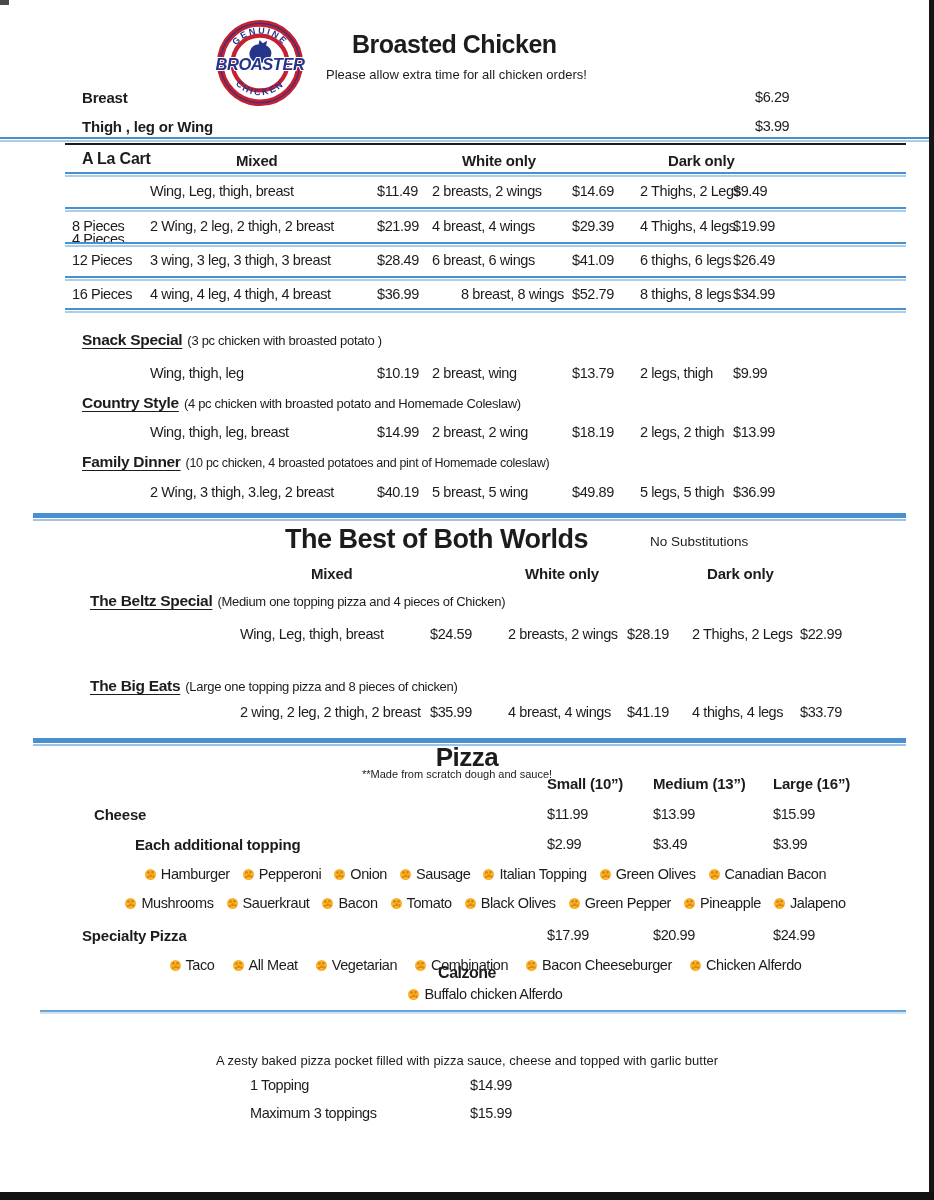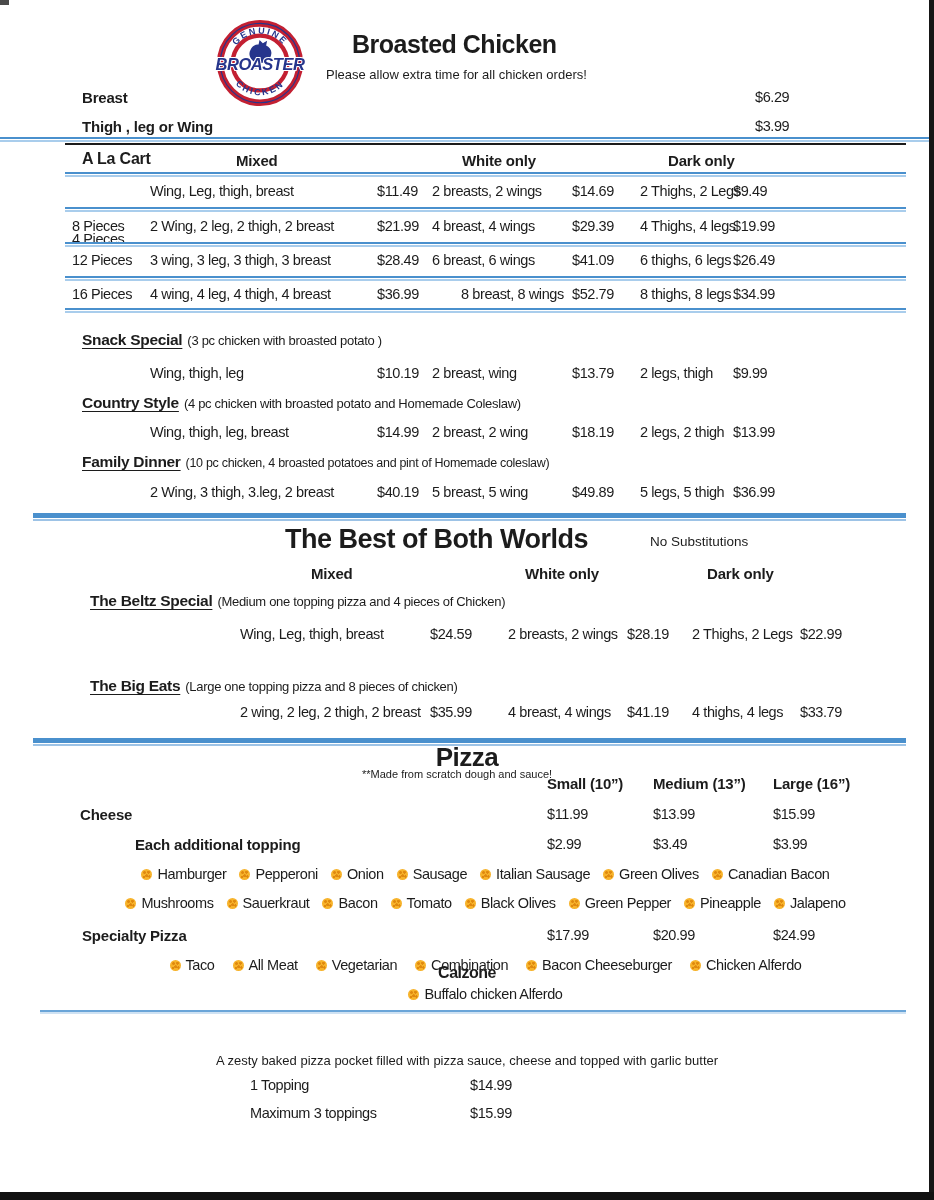--- a/index.html
+++ b/index.html
@@ -186,21 +186,21 @@
 
   <div class="sep-thick" style="top:738px;"></div>
 
   <div class="abs big-title center-line" style="top:742px;font-size:26px;">Pizza</div>
   <div class="abs" style="left:362px;top:768px;font-size:11px;">**Made from scratch dough and sauce!</div>
 
   <div class="abs colh s1" style="top:775px;">Small (10”)</div>
   <div class="abs colh s2" style="top:775px;">Medium (13”)</div>
   <div class="abs colh s3" style="top:775px;">Large (16”)</div>
 
-  <div class="abs lbl" style="left:80px;top:806px;">Cheese</div>
+  <div class="abs lbl" style="left:94px;top:806px;">Cheese</div>
   <div class="abs txt s1" style="top:806px;">$11.99</div>
   <div class="abs txt s2" style="top:806px;">$13.99</div>
   <div class="abs txt s3" style="top:806px;">$15.99</div>
 
   <div class="abs lbl" style="left:135px;top:836px;">Each additional topping</div>
   <div class="abs txt s1" style="top:836px;">$2.99</div>
   <div class="abs txt s2" style="top:836px;">$3.49</div>
   <div class="abs txt s3" style="top:836px;">$3.99</div>
 
   <div class="top-line" style="top:866px;">
@@ -215,21 +215,21 @@
     <span class="titem">
         <span class="dot"></span>
         <span>Onion</span>
       </span>
     <span class="titem">
         <span class="dot"></span>
         <span>Sausage</span>
       </span>
     <span class="titem">
         <span class="dot"></span>
-        <span>Italian Sausage</span>
+        <span>Italian Topping</span>
       </span>
     <span class="titem">
         <span class="dot"></span>
         <span>Green Olives</span>
       </span>
     <span class="titem">
         <span class="dot"></span>
         <span>Canadian Bacon</span>
       </span>
   </div>

